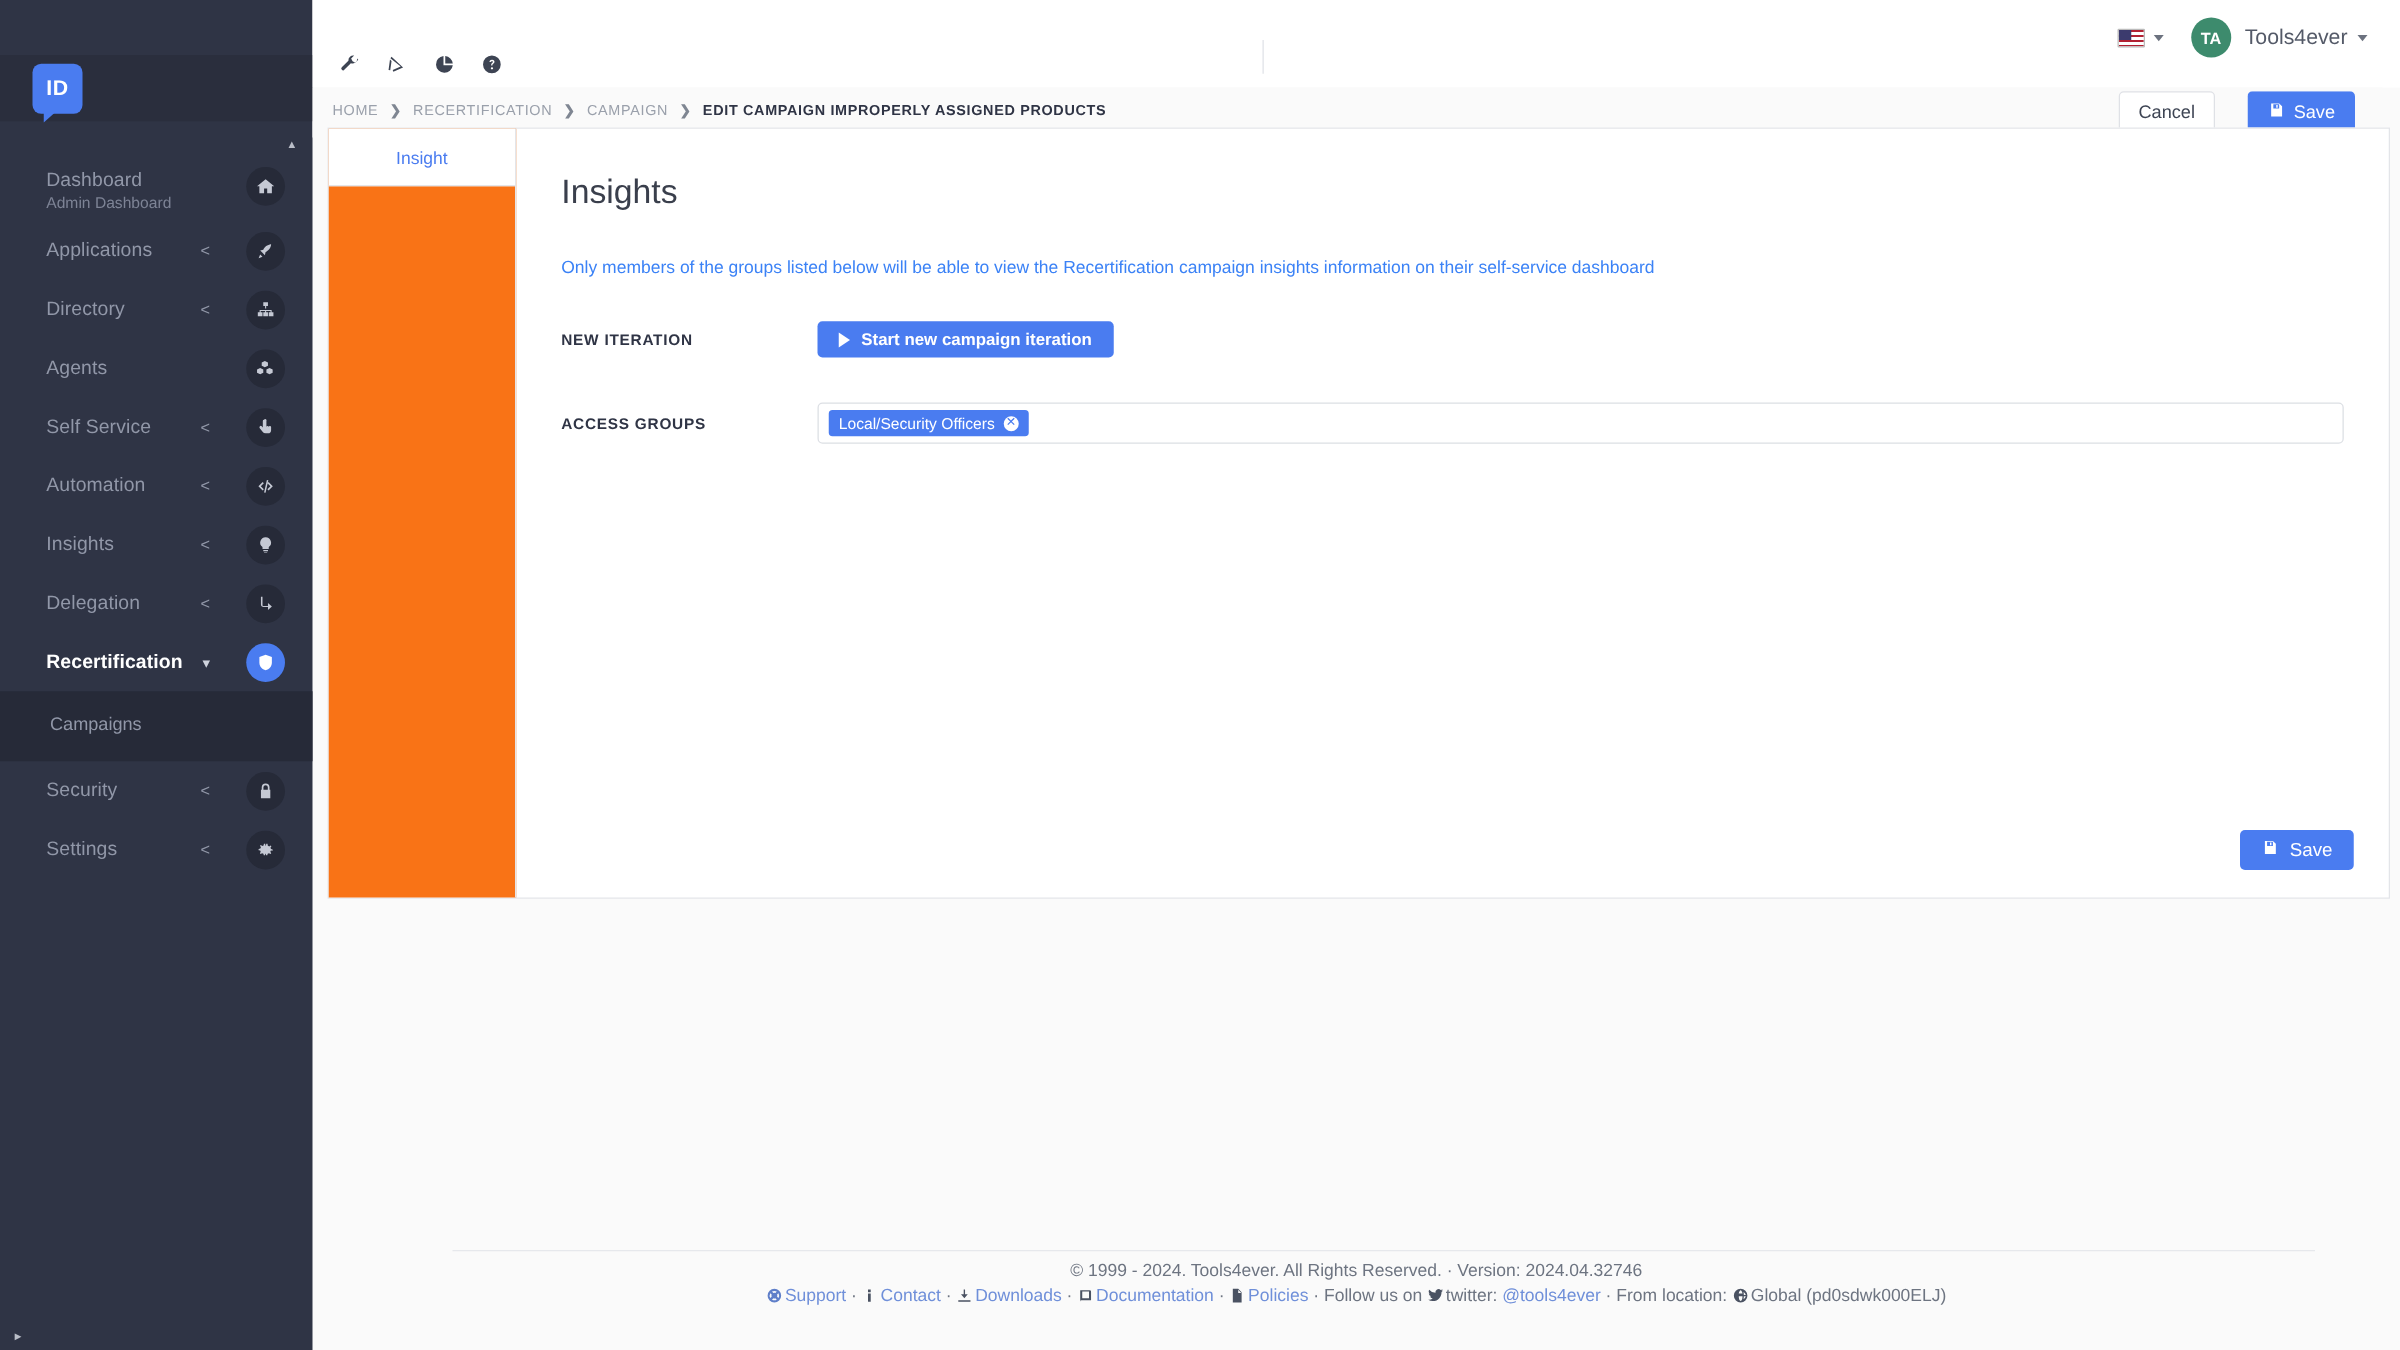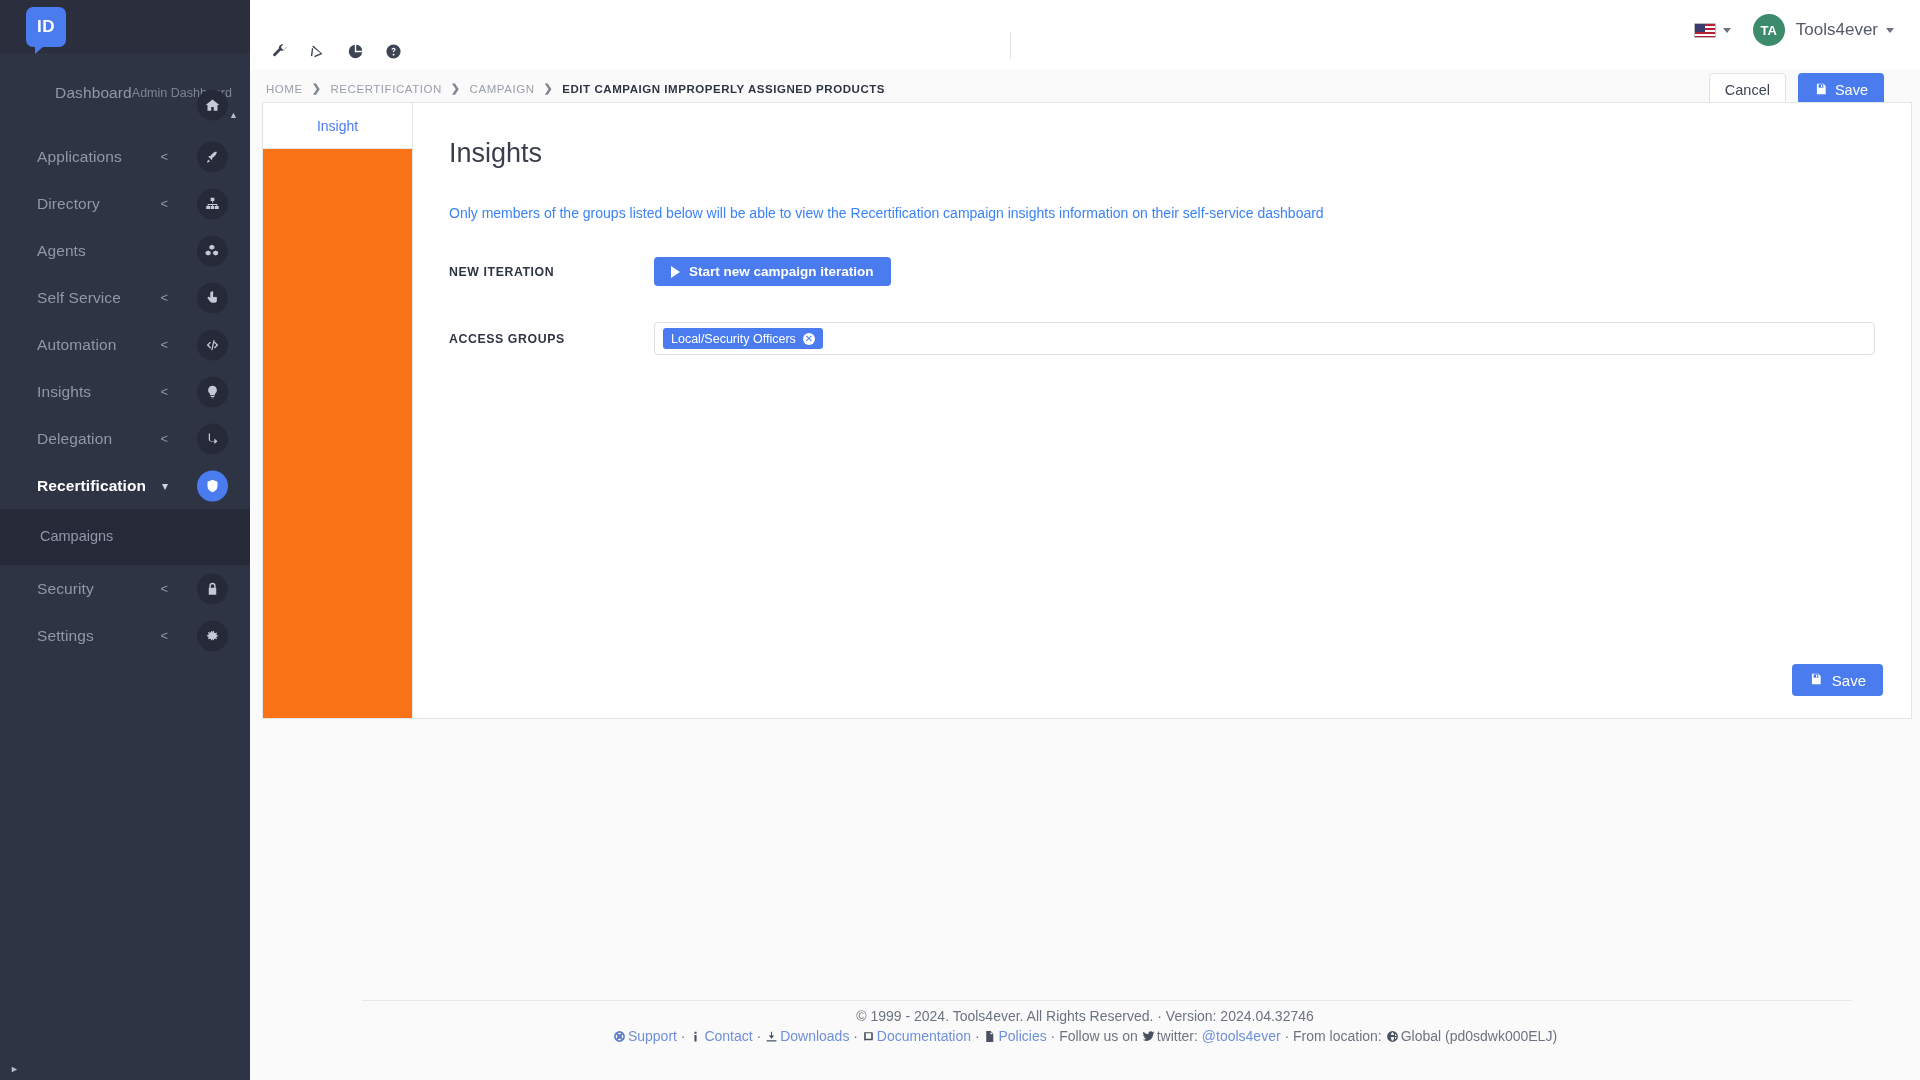--- a/index.html
+++ b/index.html
@@ -11,21 +11,21 @@
   }
 
   
   #sidebar {
     position: absolute; left: 0; top: 0;
     width: 250px; height: 1080px;
     background: #2f3445;
   }
   .sb-logo-area {
     height: 53px; background: #2a2e3d;
-    display: flex; align-items: center; padding-left: 26px;
+    display: flex; align-items: center; padding-left: 26px; margin-top: 44px;
   }
   .sb-logo {
     width: 40px; height: 40px; background: #4a7cf0;
     border-radius: 7px; position: relative;
     display: flex; align-items: center; justify-content: center;
     color: #fff; font-weight: bold; font-size: 17px; letter-spacing: .5px;
   }
   .sb-logo::after {
     content: ""; position: absolute; left: 9px; bottom: -7px;
     width: 0; height: 0;
@@ -51,21 +51,21 @@
   .sb-arrow.down { font-size: 12px; color: #cfd3dd; }
   .sb-icon {
     position: absolute; right: 22px; top: 50%; transform: translateY(-50%);
     width: 31px; height: 31px; border-radius: 50%;
     background: #262a38;
     display: flex; align-items: center; justify-content: center;
     color: #c5c9d4;
   }
   .sb-item.active .sb-icon { background: #4a7cf0; color: #fff; }
   .sb-icon svg { width: 15px; height: 15px; fill: currentColor; }
-  .sb-dashboard { height: 56px; align-items: flex-start; padding-top: 7px; flex-direction: row; justify-content: center;}
+  .sb-dashboard { height: 56px; align-items: flex-start; padding-top: 7px; flex-direction: column; justify-content: center;}
   .sb-subnav { background: #262a38; padding: 14px 12px 16px 0; }
   .sb-subitem {
     padding-left: 40px; color: #9197a8; font-size: 14.5px; cursor: pointer;
     line-height: 26px;
   }
   .sb-collapse {
     position: absolute; left: 0; bottom: 0; width: 250px; height: 26px;
   }
   .sb-collapse .caret {
     position: absolute; left: 10px; bottom: 6px; color: #b9bdc7; font-size: 9px;
@@ -127,21 +127,21 @@
   }
   .crumbs {
     position: absolute; left: 16px; top: 12px;
     display: flex; align-items: center; font-size: 11.5px; letter-spacing: .55px;
   }
   .crumb { color: #9aa0ab; cursor: pointer; }
   .crumb.last { color: #2f3445; font-weight: bold; cursor: default; }
   .crumb-sep {
     margin: 0 9px; color: #7f8692; font-size: 11px; font-weight: bold;
   }
-  .crumb-btns { position: absolute; right: 22px; top: 3px; display:flex; gap:12px; align-items:center;}
+  .crumb-btns { position: absolute; right: 22px; top: 3px; display:flex; gap:26px; align-items:center;}
   .btn {
     border-radius: 4px; font-size: 14.5px; cursor: pointer;
     display: flex; align-items: center; justify-content: center; gap: 7px;
     border: 1px solid transparent; padding: 0 15px; height: 34px;
   }
   .btn-light { background: #fff; border-color: #dfe1e6; color: #3d4453; }
   .btn-primary { background: #4a7cf0; color: #fff; }
   .btn svg { width: 14px; height: 14px; fill: currentColor; }
 
   

